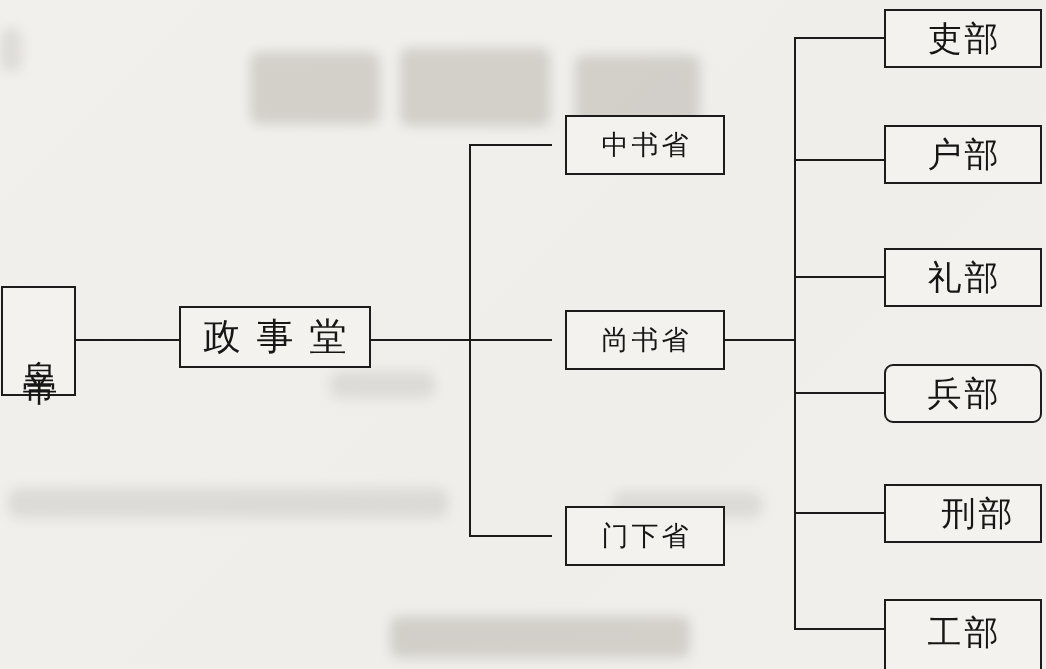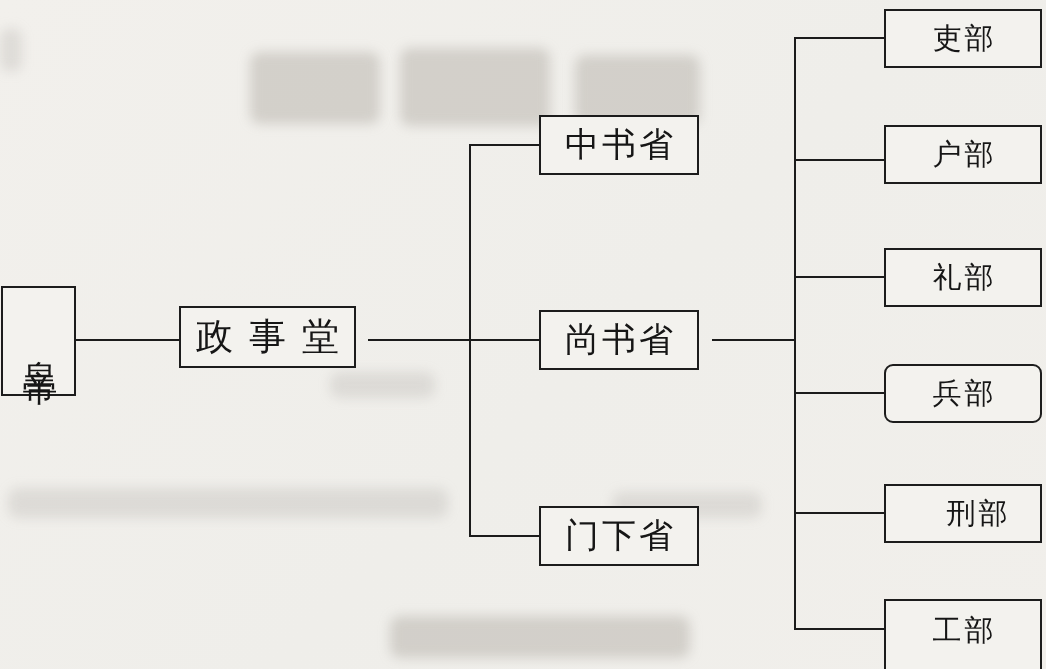--- a/index.html
+++ b/index.html
@@ -42,30 +42,30 @@
     line-height: 1.05;
   }
 
   .emperor { left: 1px; top: 286px; width: 75px; height: 110px; font-size: 35px; }
   .emperor .label {
     writing-mode: vertical-rl;
     text-orientation: upright;
     letter-spacing: 8px;
   }
 
-  .council { left: 179px; top: 306px; width: 177px; height: 62px; font-size: 37px; }
+  .council { left: 179px; top: 306px; width: 192px; height: 62px; font-size: 37px; }
   .council .label { letter-spacing: 16px; margin-right: -16px; }
 
-  .dept { left: 539px; width: 160px; height: 60px; font-size: 34px; }
+  .dept { left: 565px; width: 160px; height: 60px; font-size: 27px; }
   .dept .label { letter-spacing: 3px; margin-right: -3px; }
   .dept-1 { top: 115px; }
   .dept-2 { top: 310px; }
   .dept-3 { top: 506px; }
 
-  .ministry { left: 884px; width: 158px; height: 59px; font-size: 29px; }
+  .ministry { left: 884px; width: 158px; height: 59px; font-size: 34px; }
   .ministry .label { letter-spacing: 3px; margin-right: -3px; }
   .min-1 { top: 9px; }
   .min-2 { top: 125px; }
   .min-3 { top: 248px; }
   .min-4 { top: 364px; border-radius: 9px; }
   .min-5 { top: 484px; padding-left: 28px; }
   .min-6 { top: 599px; height: 75px; align-items: flex-start; padding-top: 14px; }
 
   
   .hline {

